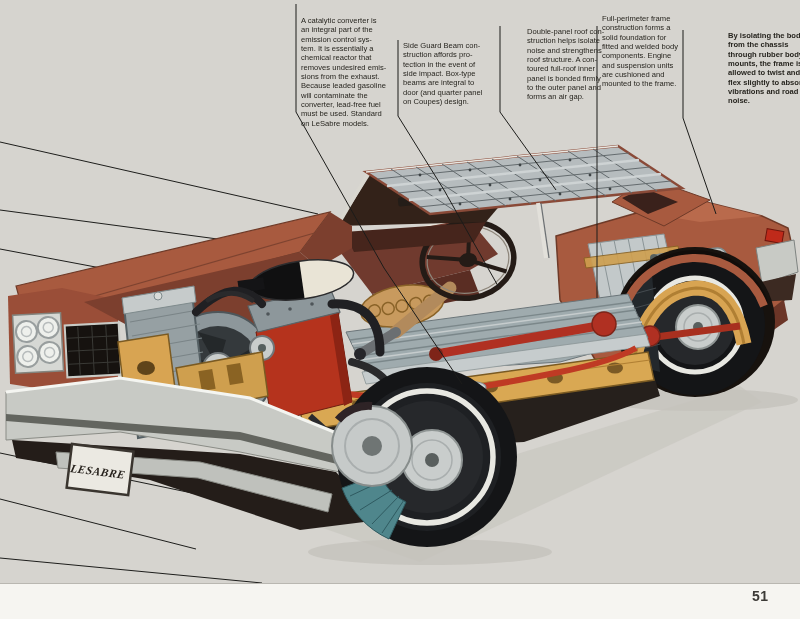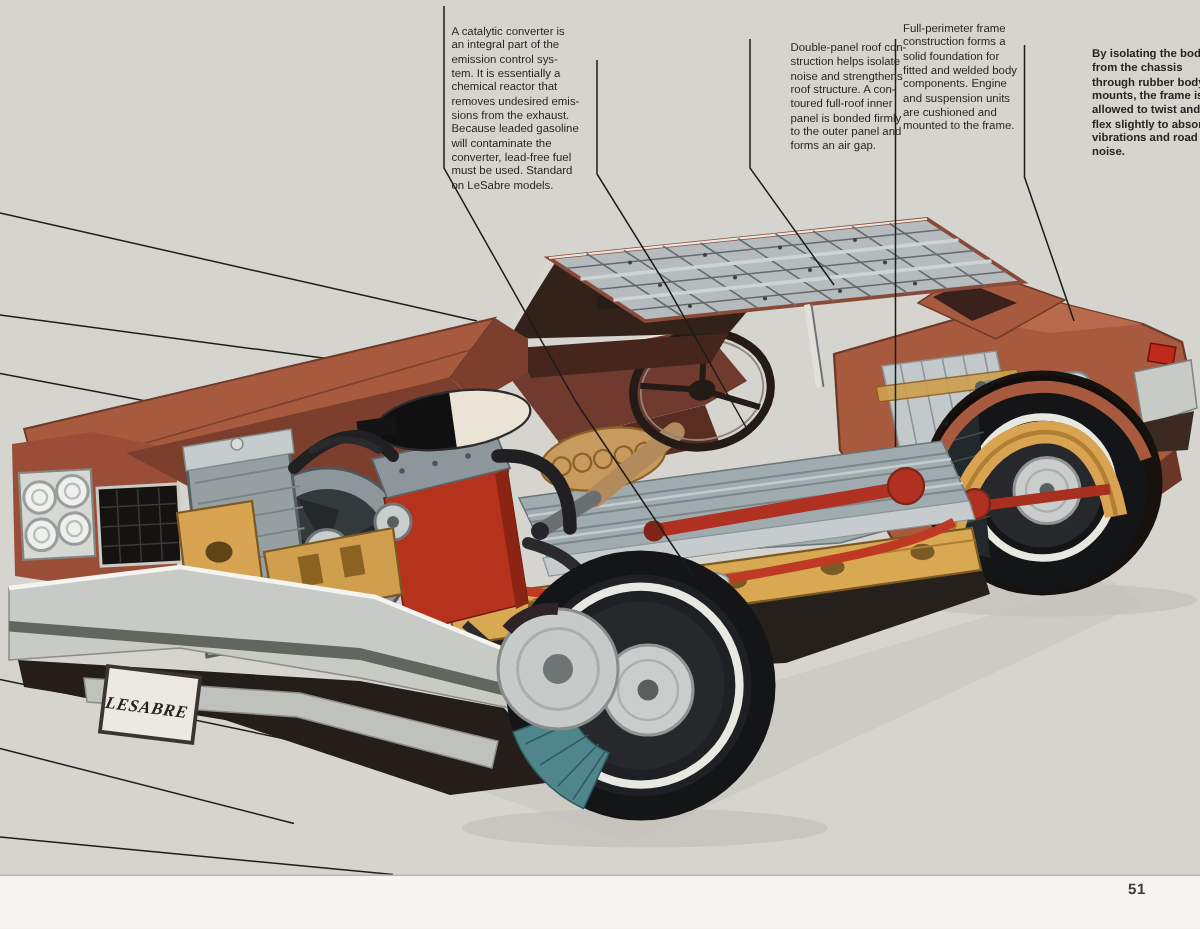--- a/index.html
+++ b/index.html
@@ -12,21 +12,21 @@
     background:#d6d4cf;
     border-bottom:1px solid #b9b7b1;
   }
   .annotation{
     position:absolute;width:99px;
     font-size:7.6px;line-height:9.35px;color:#27251f;
     white-space:pre-line;letter-spacing:0px;
   }
   .page-number{
     position:absolute;left:752px;top:588px;
-    font-size:10px;font-weight:bold;color:#3c3a36;letter-spacing:.5px;
+    font-size:14px;font-weight:bold;color:#3c3a36;letter-spacing:.5px;
   }
   svg{position:absolute;left:0;top:0;}
   .plate-text{
     font-family:"Liberation Serif",serif;font-style:italic;font-weight:bold;
     font-size:11.5px;fill:#28231e;letter-spacing:.5px;
   }
 </style>
 </head>
 <body>
 
@@ -388,20 +388,27 @@
 emission control sys-
 tem. It is essentially a
 chemical reactor that
 removes undesired emis-
 sions from the exhaust.
 Because leaded gasoline
 will contaminate the
 converter, lead-free fuel
 must be used. Standard
 on LeSabre models.</div>
+    <div class="annotation" style="left:403px;top:41px;">Side Guard Beam con-
+struction affords pro-
+tection in the event of
+side impact. Box-type
+beams are integral to
+door (and quarter panel
+on Coupes) design.</div>
     <div class="annotation" style="left:527px;top:27px;">Double-panel roof con-
 struction helps isolate
 noise and strengthens
 roof structure. A con-
 toured full-roof inner
 panel is bonded firmly
 to the outer panel and
 forms an air gap.</div>
     <div class="annotation" style="left:602px;top:14px;">Full-perimeter frame
 construction forms a

